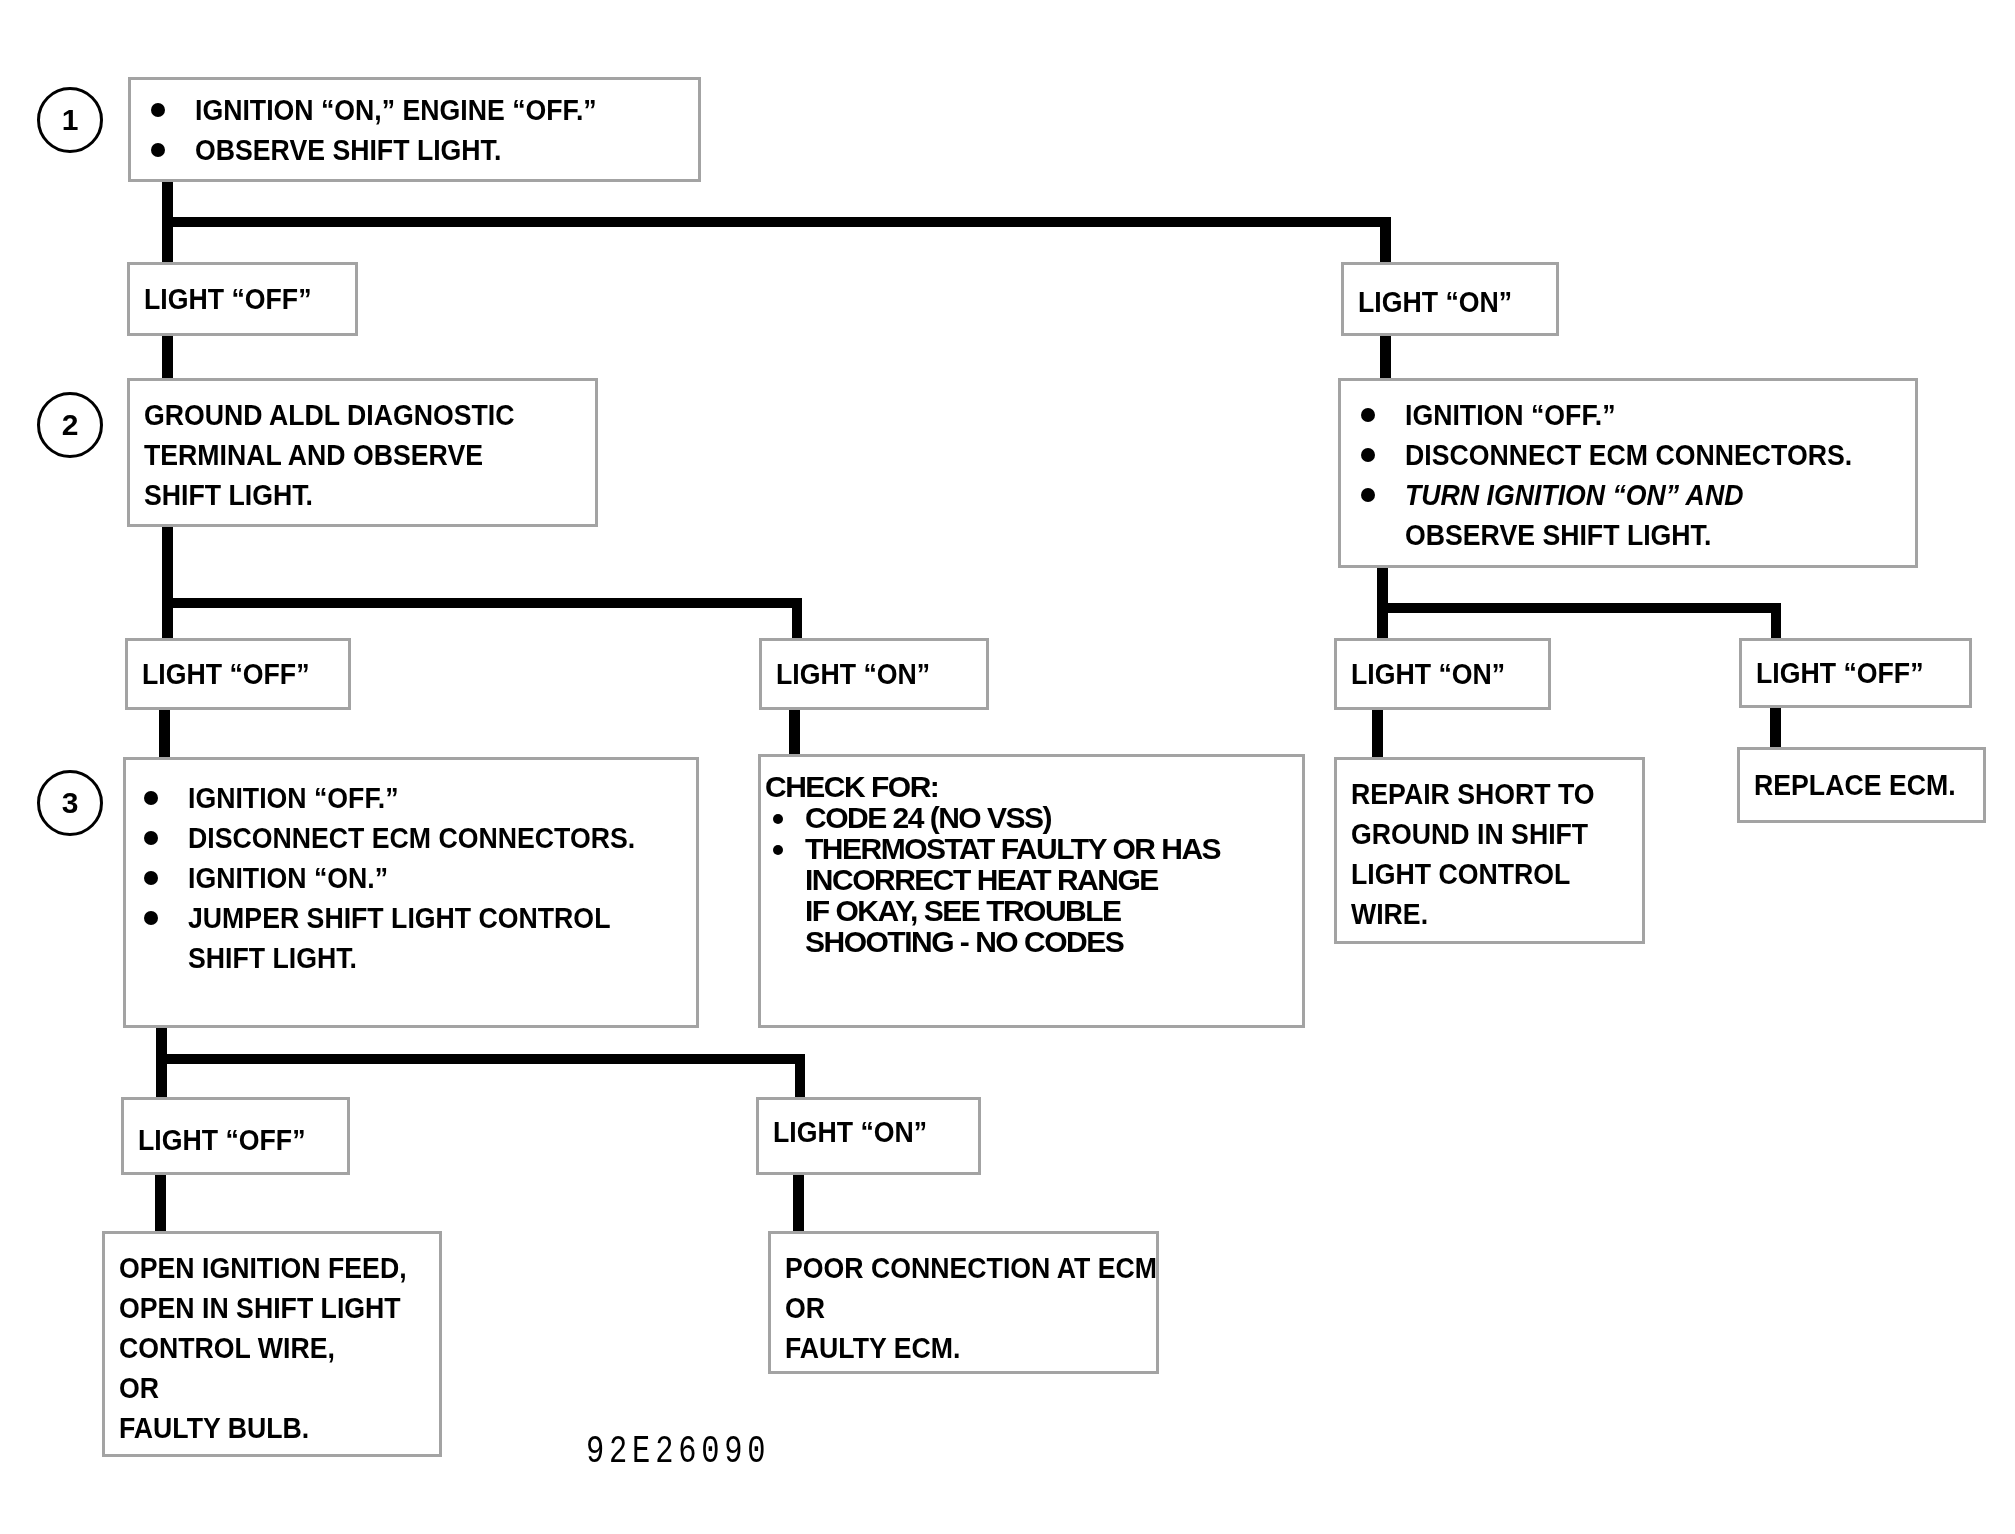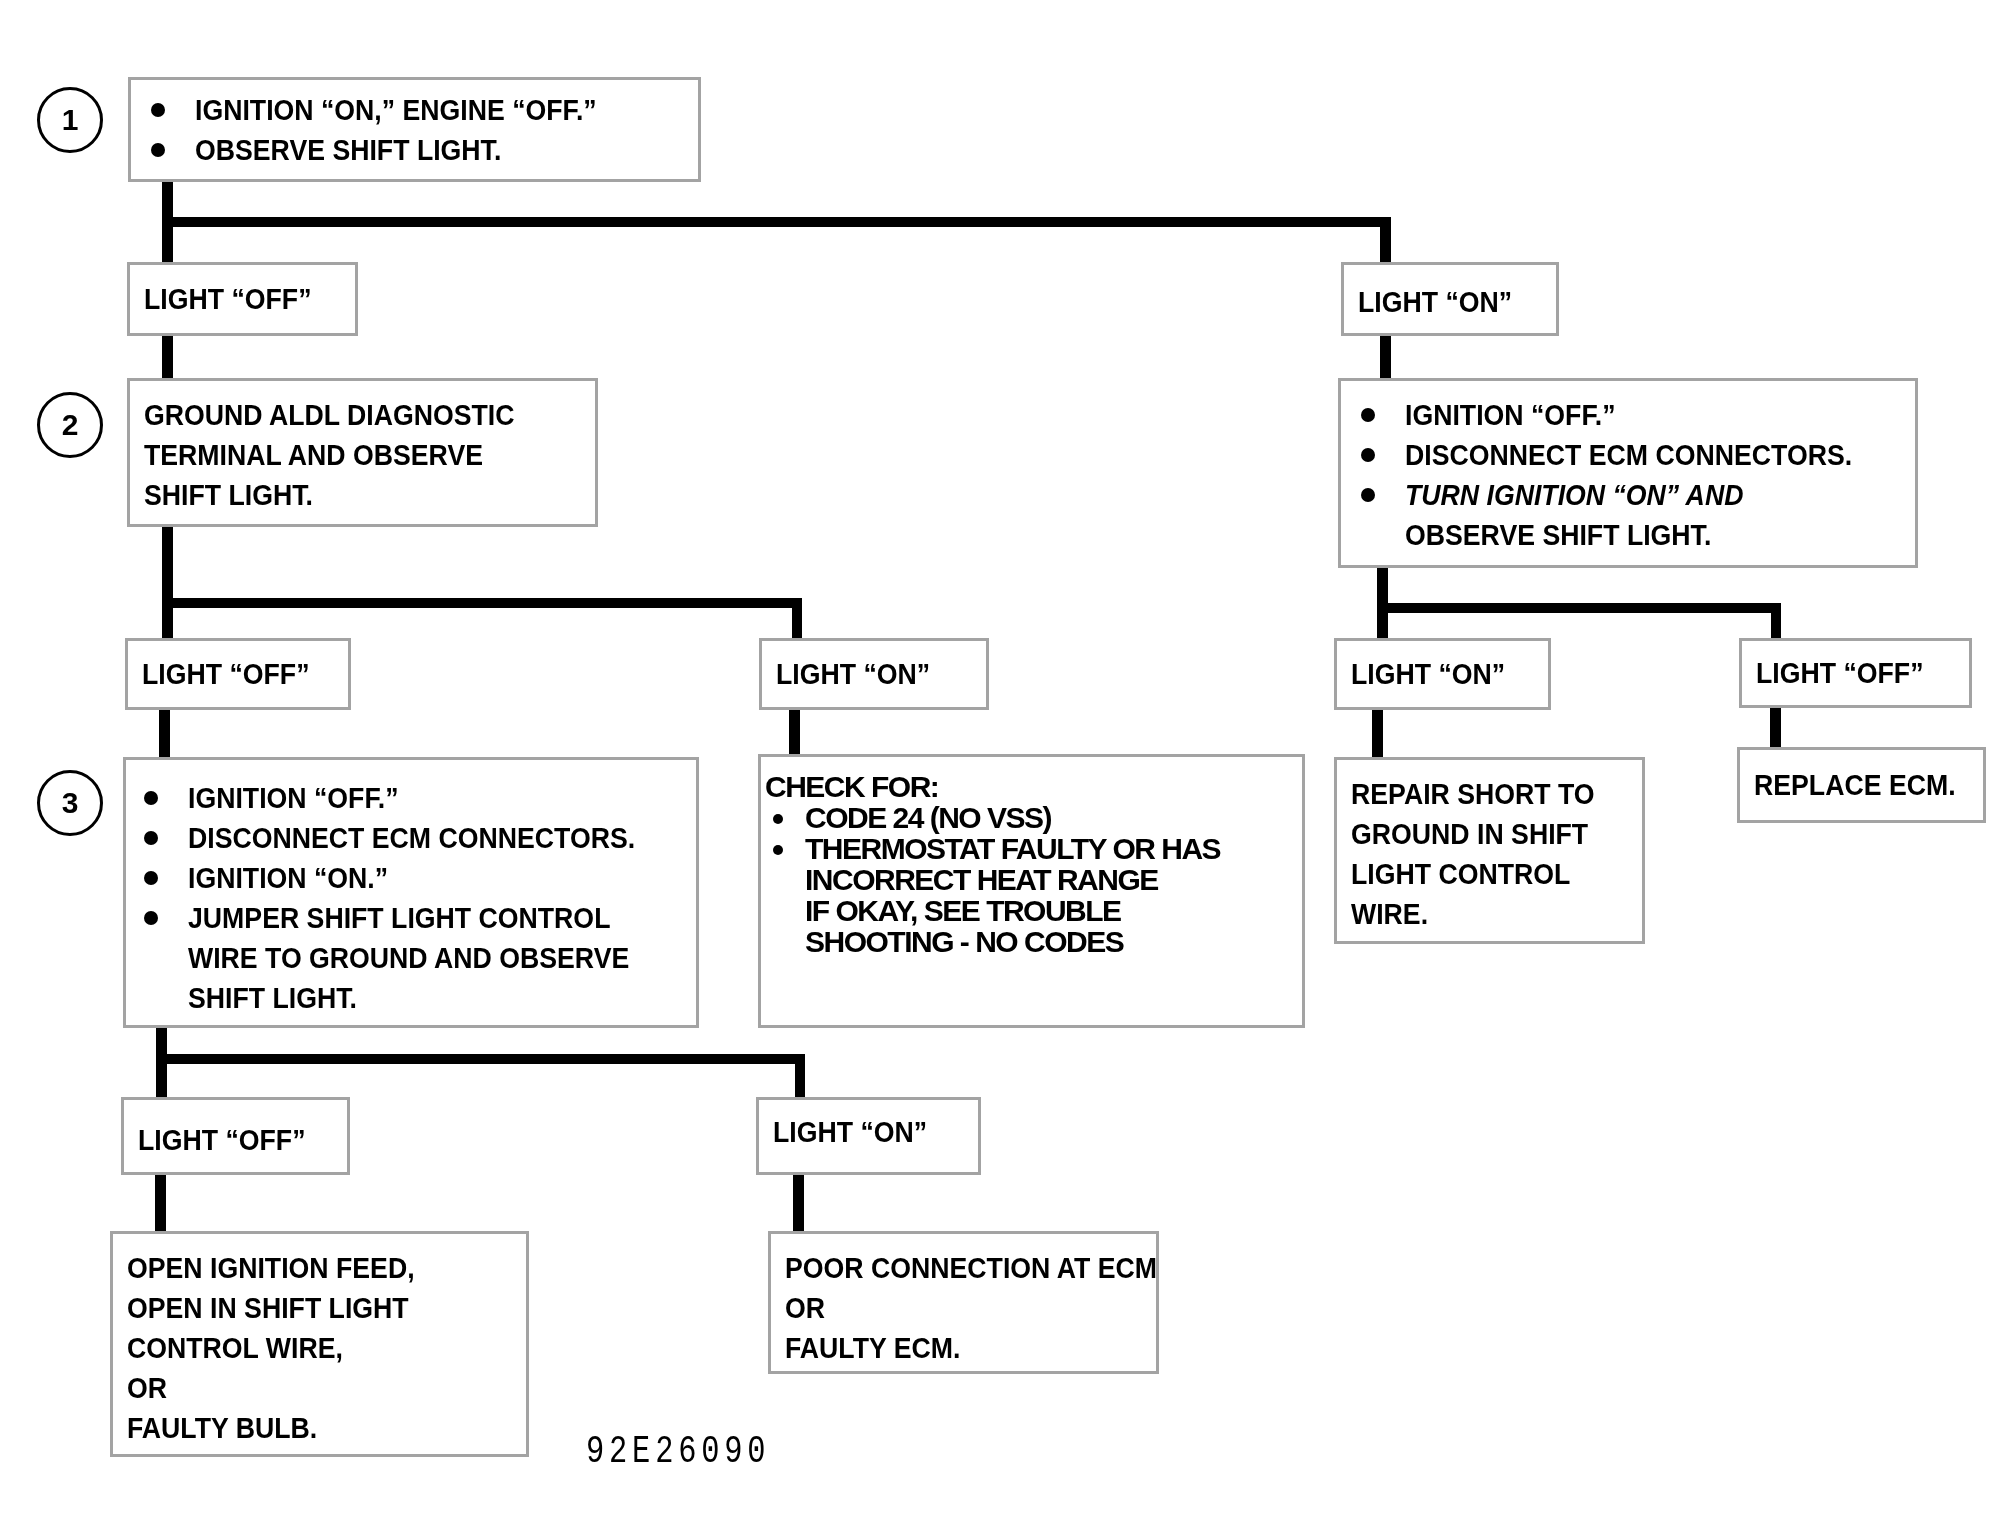--- a/index.html
+++ b/index.html
@@ -100,21 +100,20 @@
 <div class="box lbl-box" style="left:1739px;top:638px;width:233px;height:70px;">
   <span class="label">LIGHT “OFF”</span>
 </div>
 
 <div class="box" style="left:123px;top:757px;width:576px;height:271px;">
   <div class="bl" style="top:18px;left:12px;">
     <span class="row bullet-row label" style="transform:none;"><span class="bullet"></span><span style="display:inline-block;transform:scaleX(0.92);transform-origin:left;">IGNITION “OFF.”</span></span>
     <span class="row bullet-row label" style="transform:none;"><span class="bullet"></span><span style="display:inline-block;transform:scaleX(0.92);transform-origin:left;">DISCONNECT ECM CONNECTORS.</span></span>
     <span class="row bullet-row label" style="transform:none;text-decoration:underline;"><span class="bullet"></span><span style="display:inline-block;transform:scaleX(0.92);transform-origin:left;">IGNITION “ON.”</span></span>
     <span class="row bullet-row label" style="transform:none;"><span class="bullet"></span><span style="display:inline-block;transform:scaleX(0.92);transform-origin:left;">JUMPER SHIFT LIGHT CONTROL</span></span>
-    <span class="row label" style="transform:none;padding-left:50px;"><span style="display:inline-block;transform:scaleX(0.92);transform-origin:left;">WIRE TO GROUND AND OBSERVE</span></span>
     <span class="row label" style="transform:none;padding-left:50px;"><span style="display:inline-block;transform:scaleX(0.92);transform-origin:left;">SHIFT LIGHT.</span></span>
   </div>
 </div>
 
 <div class="box" style="left:758px;top:754px;width:547px;height:274px;">
   <div class="bl check" style="left:4px;top:14px;">
     <span class="row">CHECK FOR:</span>
     <span class="row sub"><span class="dot"></span><span>CODE 24 (NO VSS)</span></span>
     <span class="row sub"><span class="dot"></span><span>THERMOSTAT FAULTY OR HAS</span></span>
     <span class="row sub">INCORRECT HEAT RANGE</span>
@@ -136,21 +135,21 @@
   <span class="label">REPLACE ECM.</span>
 </div>
 
 <div class="box lbl-box" style="left:121px;top:1097px;width:229px;height:78px;">
   <span class="label" style="margin-top:-16px;">LIGHT “OFF”</span>
 </div>
 <div class="box lbl-box" style="left:756px;top:1097px;width:225px;height:78px;">
   <span class="label" style="margin-top:-24px;">LIGHT “ON”</span>
 </div>
 
-<div class="box" style="left:110px;top:1231px;width:419px;height:226px;">
+<div class="box" style="left:102px;top:1231px;width:340px;height:226px;">
   <div class="bl" style="top:14px;left:14px;">
     <span class="row label">OPEN IGNITION FEED,</span>
     <span class="row label">OPEN IN SHIFT LIGHT</span>
     <span class="row label">CONTROL WIRE,</span>
     <span class="row label">OR</span>
     <span class="row label">FAULTY BULB.</span>
   </div>
 </div>
 
 <div class="box" style="left:768px;top:1231px;width:391px;height:143px;">

